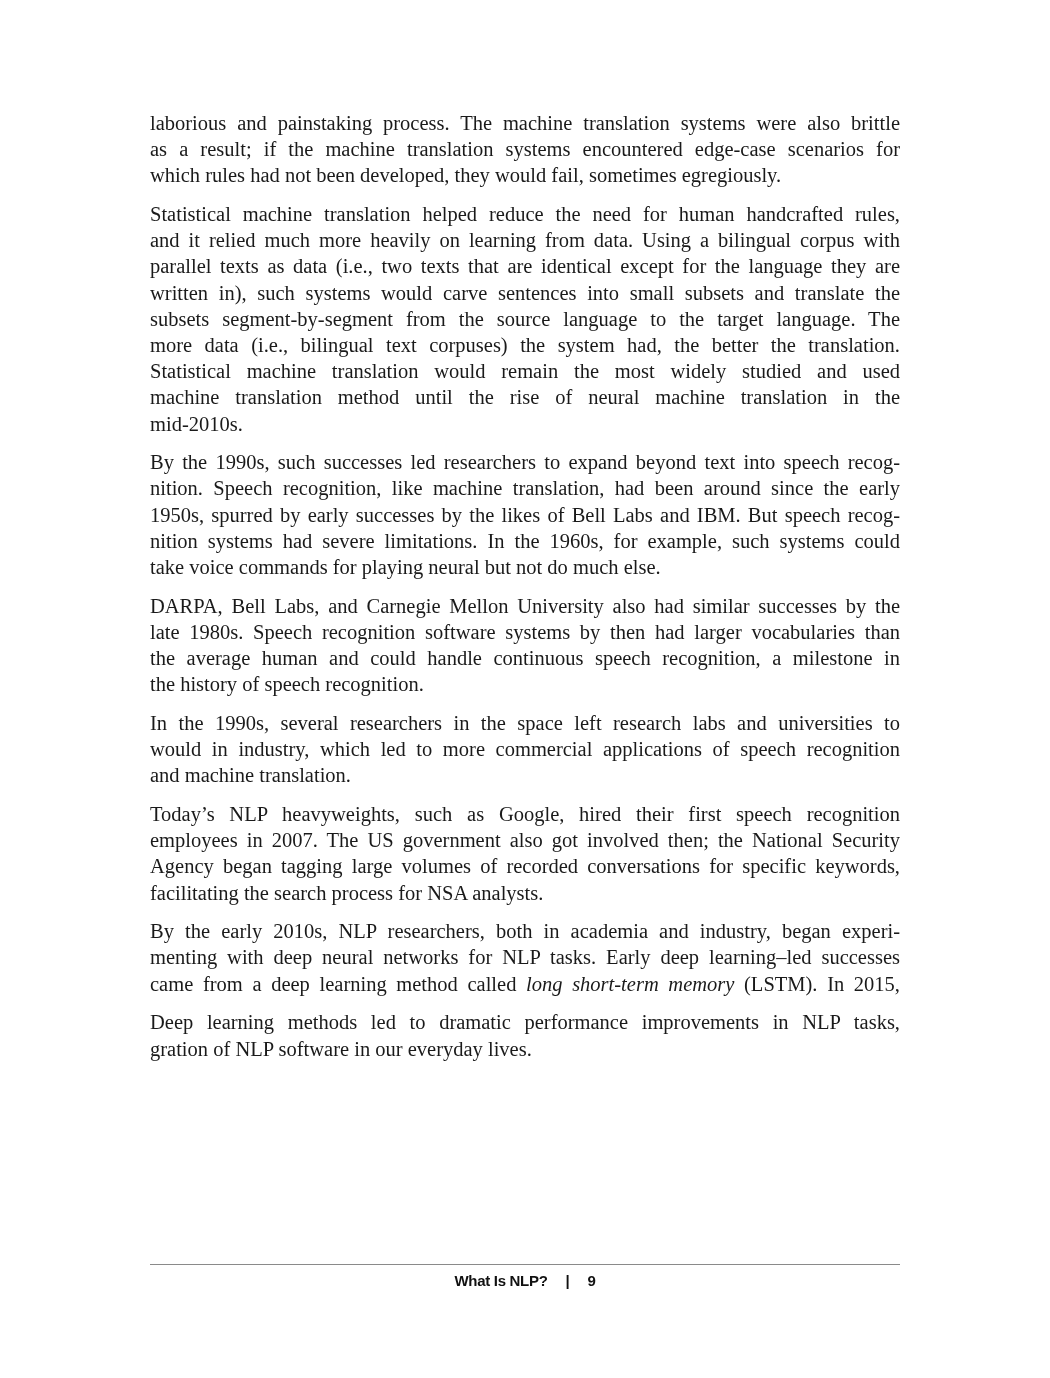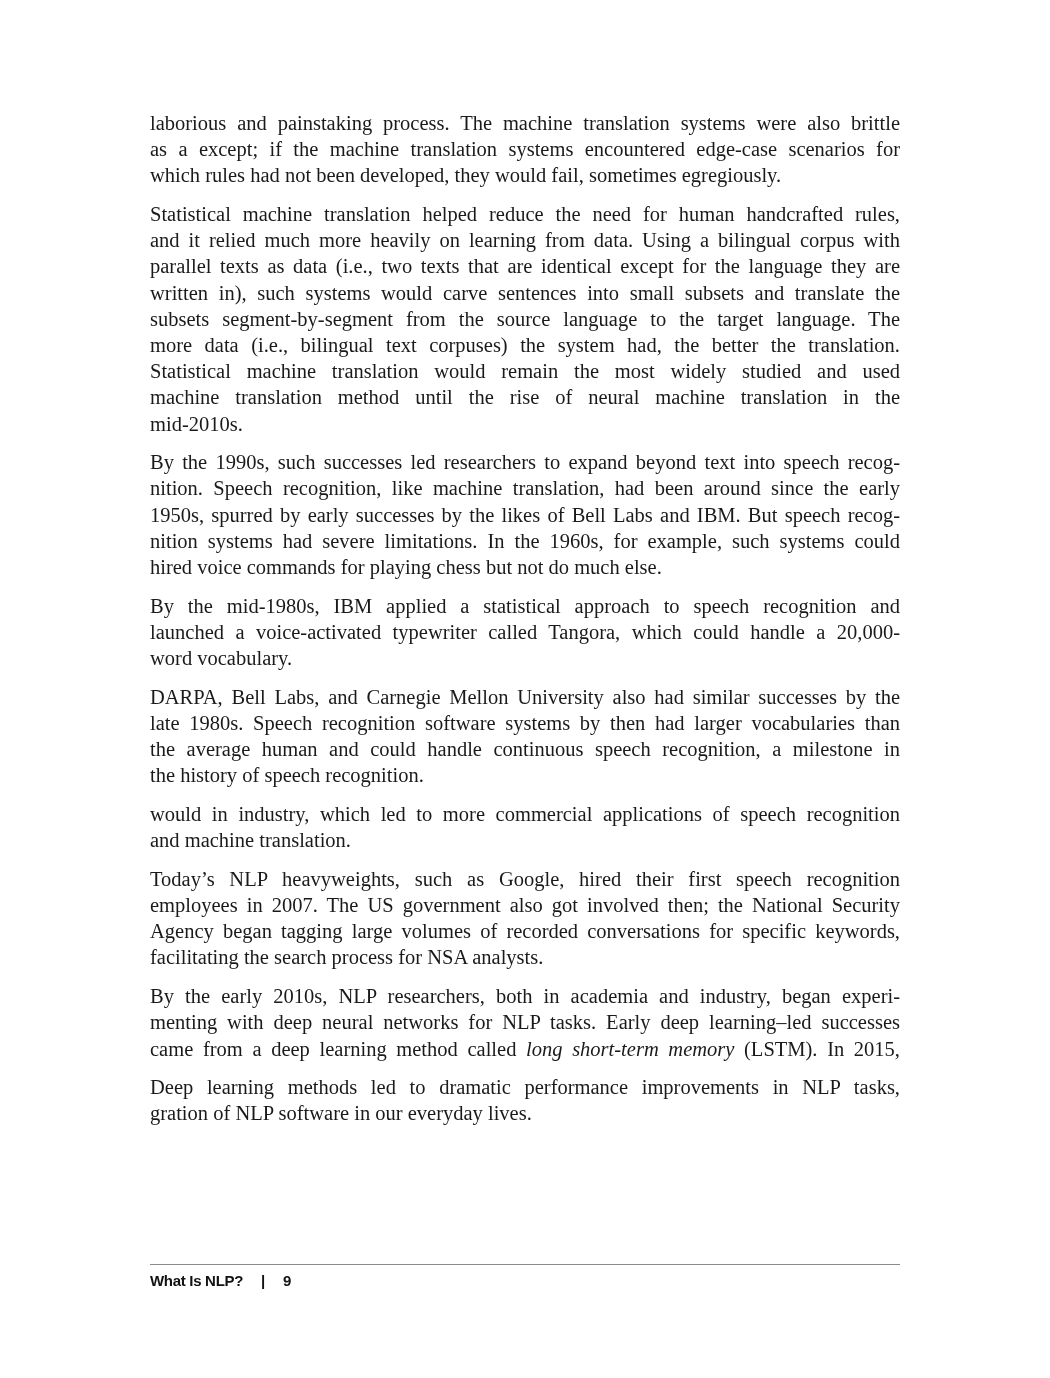--- a/index.html
+++ b/index.html
@@ -15,70 +15,66 @@
     text-align: justify; text-align-last: justify; white-space: nowrap;
   }
   .line.last { text-align-last: left; }
   .line .it { font-style: italic; }
   .footer-rule {
     position: absolute; left: 150px; top: 1264px; width: 750px; height: 0;
     border-top: 1px solid #8a8a8a;
   }
   .footer {
     position: absolute; left: 150px; top: 1272px; width: 750px;
-    text-align: left; font-family: "Liberation Sans", "DejaVu Sans", sans-serif;
+    text-align: center; font-family: "Liberation Sans", "DejaVu Sans", sans-serif;
     font-weight: bold; font-size: 15px; color: #111; letter-spacing: -0.3px;
   }
   .footer .sep { display: inline-block; margin: 0 18px; font-weight: bold; }
 </style>
 </head>
 <body>
 
 <div class="page">
 
   <p class="para">
     <span class="line">laborious and painstaking process. The machine translation systems were also brittle</span>
-    <span class="line">as a except; if the machine translation systems encountered edge-case scenarios for</span>
+    <span class="line">as a result; if the machine translation systems encountered edge-case scenarios for</span>
     <span class="line last">which rules had not been developed, they would fail, sometimes egregiously.</span>
   </p>
 
   <p class="para">
     <span class="line">Statistical machine translation helped reduce the need for human handcrafted rules,</span>
     <span class="line">and it relied much more heavily on learning from data. Using a bilingual corpus with</span>
     <span class="line">parallel texts as data (i.e., two texts that are identical except for the language they are</span>
     <span class="line">written in), such systems would carve sentences into small subsets and translate the</span>
     <span class="line">subsets segment-by-segment from the source language to the target language. The</span>
     <span class="line">more data (i.e., bilingual text corpuses) the system had, the better the translation.</span>
     <span class="line">Statistical machine translation would remain the most widely studied and used</span>
     <span class="line">machine translation method until the rise of neural machine translation in the</span>
     <span class="line last">mid-2010s.</span>
   </p>
 
   <p class="para">
     <span class="line">By the 1990s, such successes led researchers to expand beyond text into speech recog-</span>
     <span class="line">nition. Speech recognition, like machine translation, had been around since the early</span>
     <span class="line">1950s, spurred by early successes by the likes of Bell Labs and IBM. But speech recog-</span>
     <span class="line">nition systems had severe limitations. In the 1960s, for example, such systems could</span>
-    <span class="line last">hired voice commands for playing chess but not do much else.</span>
+    <span class="line last">take voice commands for playing neural but not do much else.</span>
   </p>
 
-  <p class="para">
-    <span class="line">By the mid-1980s, IBM applied a statistical approach to speech recognition and</span>
-    <span class="line">launched a voice-activated typewriter called Tangora, which could handle a 20,000-</span>
-    <span class="line last">word vocabulary.</span>
-  </p>
 
   <p class="para">
     <span class="line">DARPA, Bell Labs, and Carnegie Mellon University also had similar successes by the</span>
     <span class="line">late 1980s. Speech recognition software systems by then had larger vocabularies than</span>
     <span class="line">the average human and could handle continuous speech recognition, a milestone in</span>
     <span class="line last">the history of speech recognition.</span>
   </p>
 
   <p class="para">
+    <span class="line">In the 1990s, several researchers in the space left research labs and universities to</span>
     <span class="line">would in industry, which led to more commercial applications of speech recognition</span>
     <span class="line last">and machine translation.</span>
   </p>
 
   <p class="para">
     <span class="line">Today’s NLP heavyweights, such as Google, hired their first speech recognition</span>
     <span class="line">employees in 2007. The US government also got involved then; the National Security</span>
     <span class="line">Agency began tagging large volumes of recorded conversations for specific keywords,</span>
     <span class="line last">facilitating the search process for NSA analysts.</span>
   </p>

